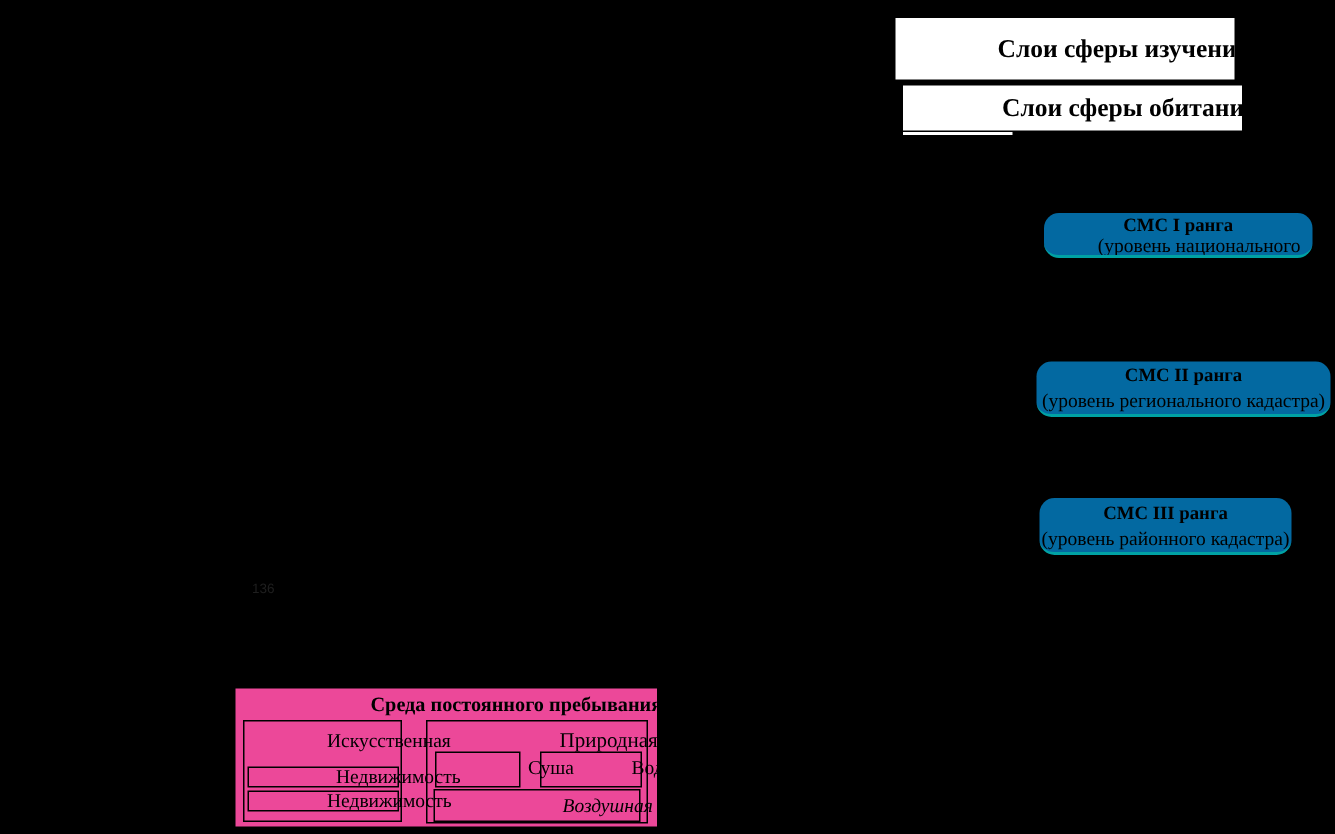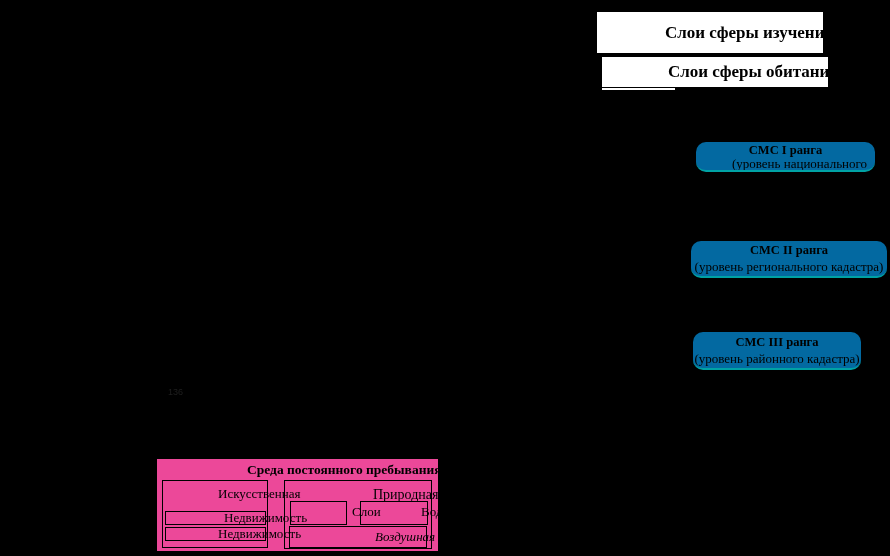--- a/index.html
+++ b/index.html
@@ -91,21 +91,21 @@
     <div id="box-tools" class="frame"></div>
     <div id="lbl-tools" class="lbl">Недвижимость</div>
 
     <div id="box-realestate" class="frame"></div>
     <div id="lbl-realestate" class="lbl">Недвижимость</div>
 
     <div id="box-natural" class="frame"></div>
     <div id="lbl-natural" class="lbl">Природная</div>
 
     <div id="box-land" class="frame"></div>
-    <div id="lbl-land" class="lbl">Слои</div>
+    <div id="lbl-land" class="lbl">Суша</div>
 
     <div id="box-water" class="frame"></div>
     <div id="lbl-water" class="lbl">Водная</div>
 
     <div id="box-air" class="frame"></div>
     <div id="lbl-air" class="lbl">Воздушная</div>
   </div>
 
   <div id="faint-artifact" class="abs">136</div>
 

